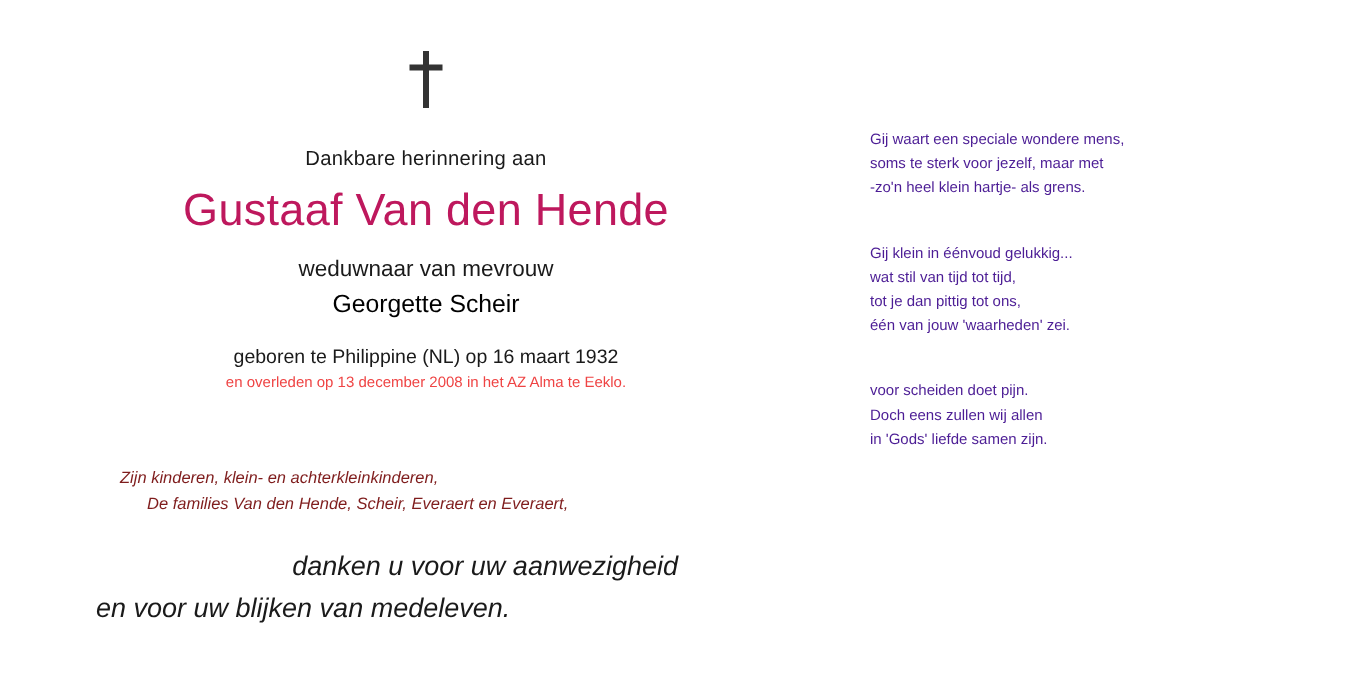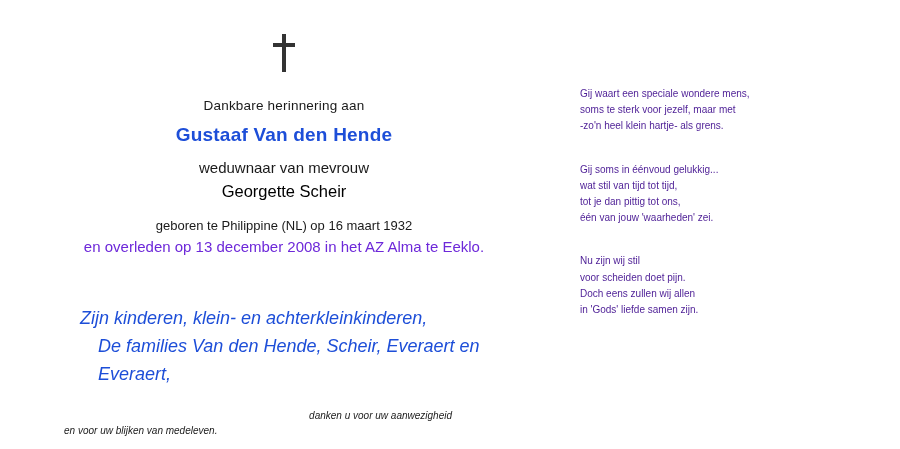--- a/index.html
+++ b/index.html
@@ -82,65 +82,65 @@
     color: #1a1a1a;
     margin: 0 0 11px 0;
   }
   .line-title {
     font-size: 11.5px;
     letter-spacing: 0.6px;
     color: #1a1a1a;
     margin: 0 0 6px 0;
   }
   .name-main {
-    font-size: 19px;
-    font-weight: 700;
+    font-size: 30px;
+    font-weight: 400;
     letter-spacing: 0.2px;
-    color: #1d4ed8;
+    color: #be185d;
     margin: 0 0 13px 0;
   }
   .line-sub {
     font-size: 15px;
     color: #1a1a1a;
     margin: 0 0 6px 0;
   }
   .name-spouse {
     font-size: 16.5px;
     color: #000000;
     margin: 0 0 17px 0;
   }
   .line-birth {
     font-size: 13px;
     color: #1a1a1a;
     margin: 0 0 5px 0;
   }
   .line-death {
-    font-size: 15px;
-    color: #6d28d9;
+    font-size: 10px;
+    color: #ef4444;
     margin: 0 0 0 0;
   }
   .family-block {
     margin-top: 50px;
     font-style: italic;
-    font-size: 18px;
+    font-size: 11px;
     line-height: 1.55;
-    color: #1d4ed8;
+    color: #7f1d1d;
   }
   .family-line-1 {
     text-align: left;
     padding-left: 16px;
   }
   .family-line-2 {
     text-align: left;
     padding-left: 34px;
   }
   .thanks-block {
     margin-top: 19px;
     font-style: italic;
-    font-size: 10px;
+    font-size: 18px;
     line-height: 1.55;
     color: #1a1a1a;
   }
   .thanks-line-1 {
     text-align: right;
     padding-right: 52px;
   }
   .thanks-line-2 {
     text-align: left;
     padding-right: 52px;
@@ -192,28 +192,27 @@
 
   <div class="right-panel">
 
     <div class="verse">
       <div class="verse-line">Gij waart een speciale wondere mens,</div>
       <div class="verse-line">soms te sterk voor jezelf, maar met</div>
       <div class="verse-line">-zo'n heel klein hartje- als grens.</div>
     </div>
 
     <div class="verse">
-      <div class="verse-line">Gij soms in éénvoud gelukkig...</div>
+      <div class="verse-line">Gij klein in éénvoud gelukkig...</div>
       <div class="verse-line">wat stil van tijd tot tijd,</div>
       <div class="verse-line">tot je dan pittig tot ons,</div>
       <div class="verse-line">één van jouw 'waarheden' zei.</div>
     </div>
 
     <div class="verse">
-      <div class="verse-line">Nu zijn wij stil</div>
       <div class="verse-line">voor scheiden doet pijn.</div>
       <div class="verse-line">Doch eens zullen wij allen</div>
       <div class="verse-line">in 'Gods' liefde samen zijn.</div>
     </div>
 
   </div>
 
 </div>
 
 </body></html>

